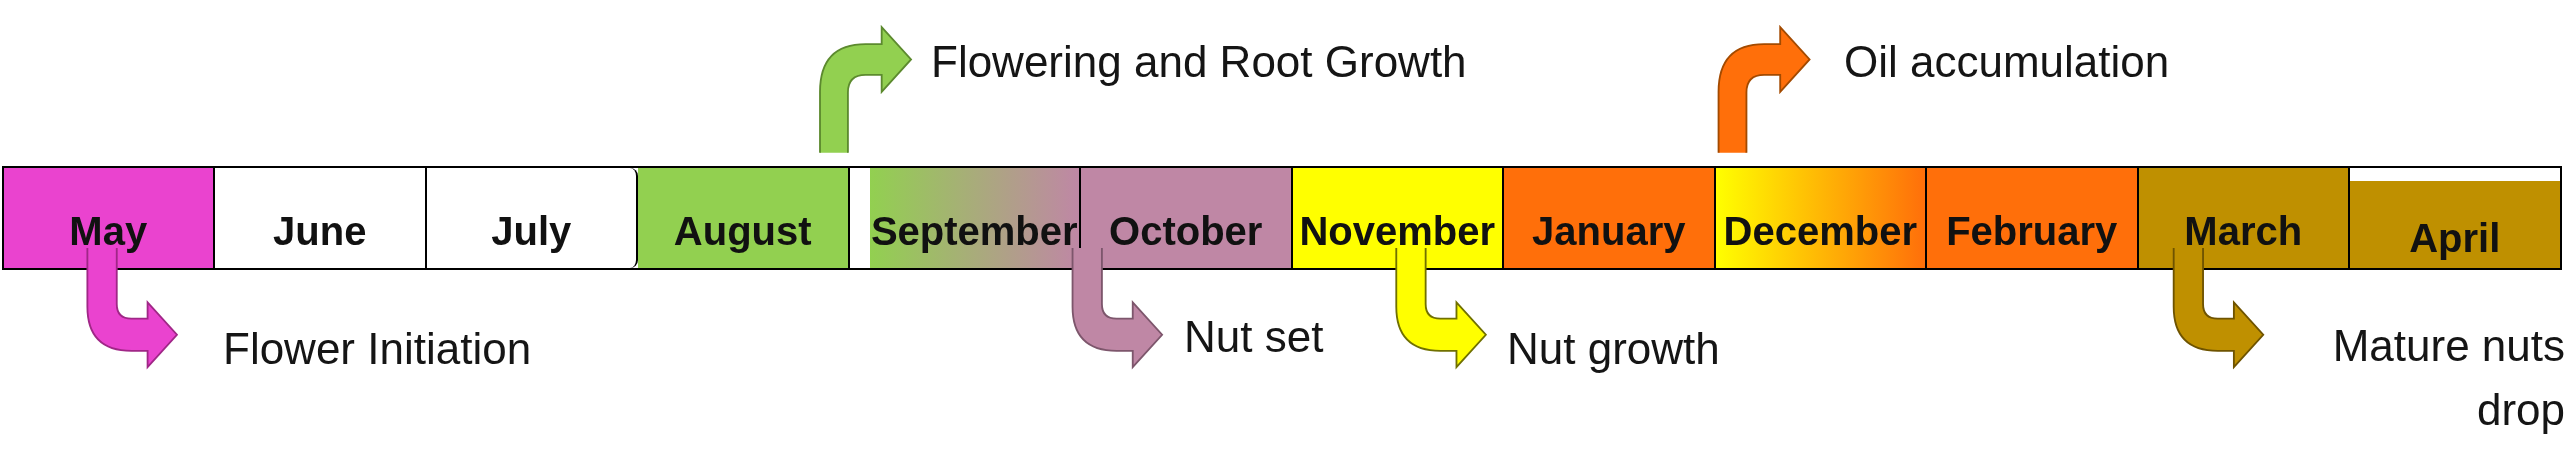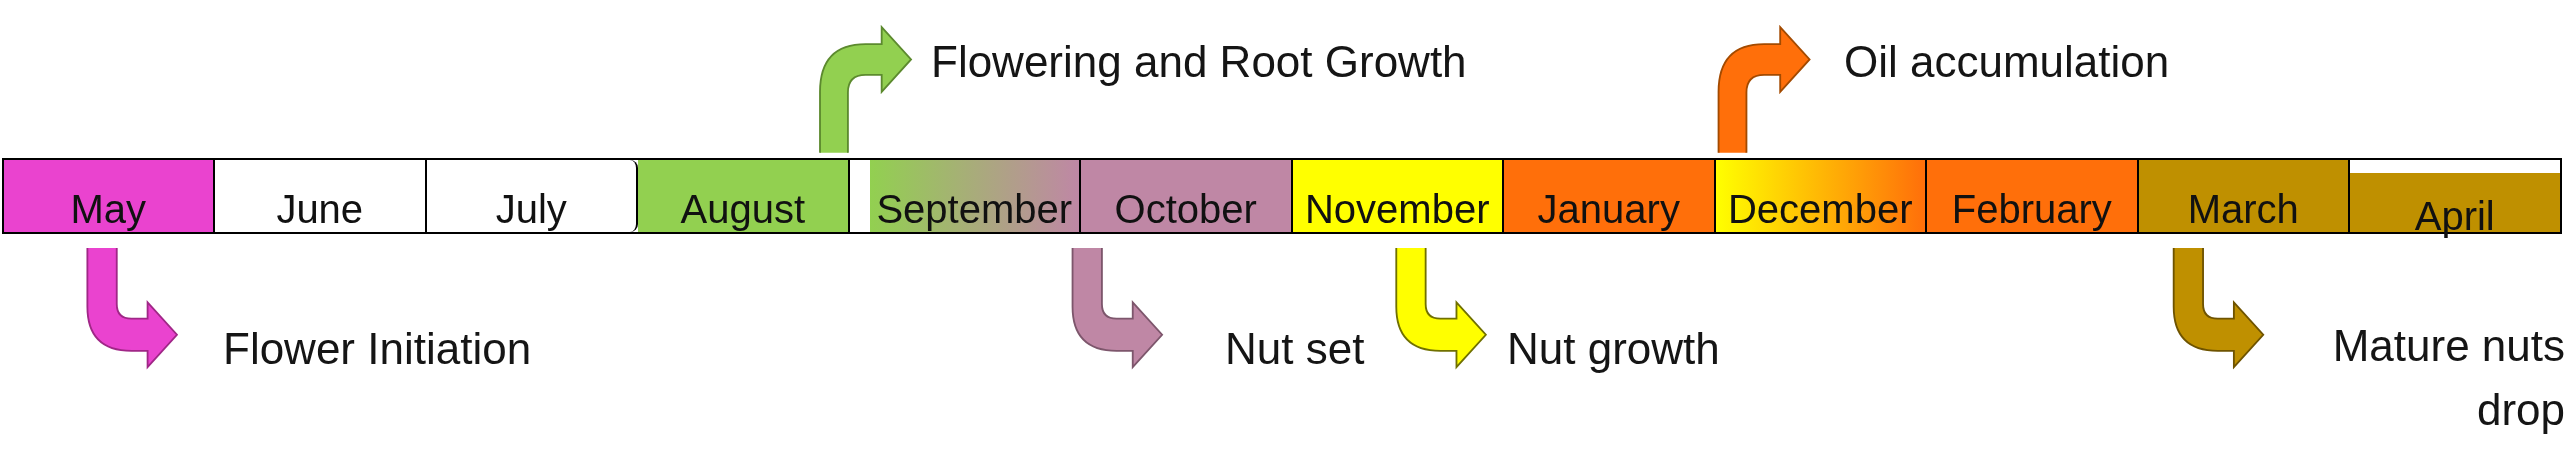--- a/index.html
+++ b/index.html
@@ -5,25 +5,26 @@
   html,body{margin:0;padding:0;background:#ffffff;}
   .canvas{
     position:relative;
     width:2576px;height:450px;
     background:#ffffff;
     font-family:"Liberation Sans", sans-serif;
     color:#111;
     overflow:hidden;
   }
   .bar{
-    position:absolute;left:1.5px;top:158px;
-    width:2560px;height:76px;
+    position:absolute;left:1.5px;top:166px;
+    width:2560px;height:104px;
     box-sizing:border-box;
     border:2.2px solid #000;
     display:flex;
+    font-weight:bold;
   }
   .month{
     flex:1 1 0;
     box-sizing:border-box;
     border-right:2.2px solid #000;
     display:flex;align-items:center;justify-content:center;
     padding-top:26.4px;
     font-size:40px;
     line-height:1;
     white-space:nowrap;
@@ -35,21 +36,21 @@
     font-size:44px;
     line-height:1;
     white-space:nowrap;
     color:#151515;
     text-align:right;
   }
   .note.wrap{white-space:normal;line-height:1.45;}
   .note-flowering{left:931px;top:40px;}
   .note-oil{left:1844px;top:40px;}
   .note-flower-init{left:223px;top:327px;}
-  .note-nut-set{left:1184px;top:327px;margin-left:41px;}
+  .note-nut-set{left:1184px;top:315px;}
   .note-nut-growth{left:1507px;top:327px;}
   .note-mature{left:2286px;top:314px;width:279px;}
 </style>
 </head>
 <body>
 
 <div class="canvas">
 
   <div class="bar">
     <div class="month" style="background: rgb(234, 67, 207);">

